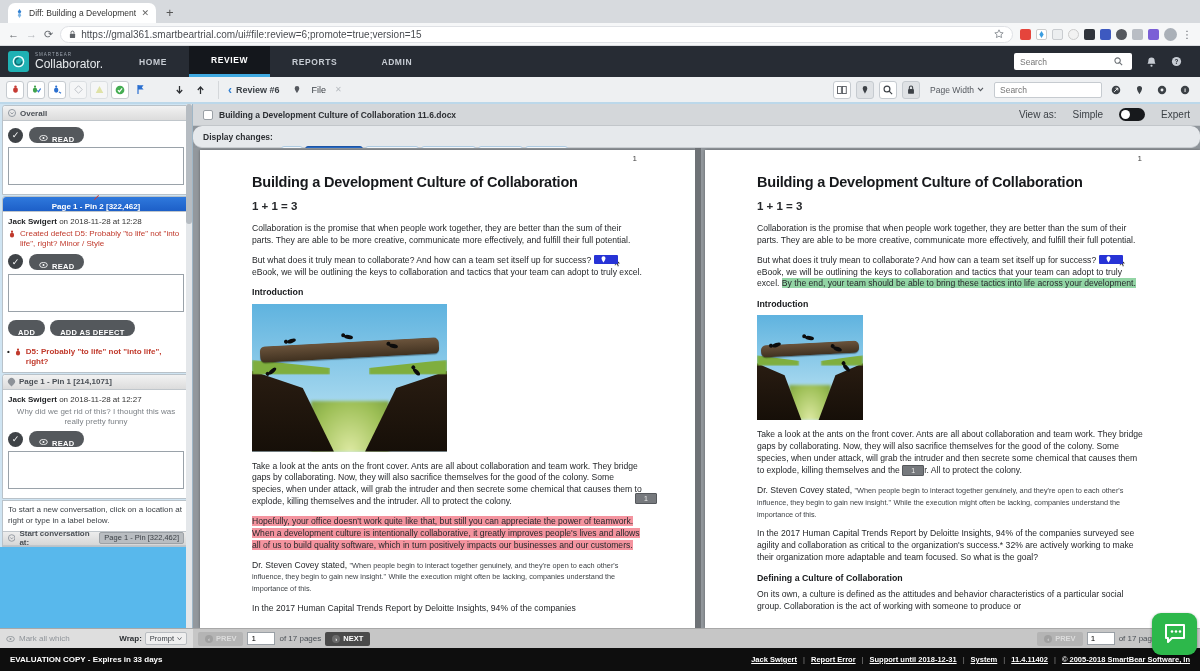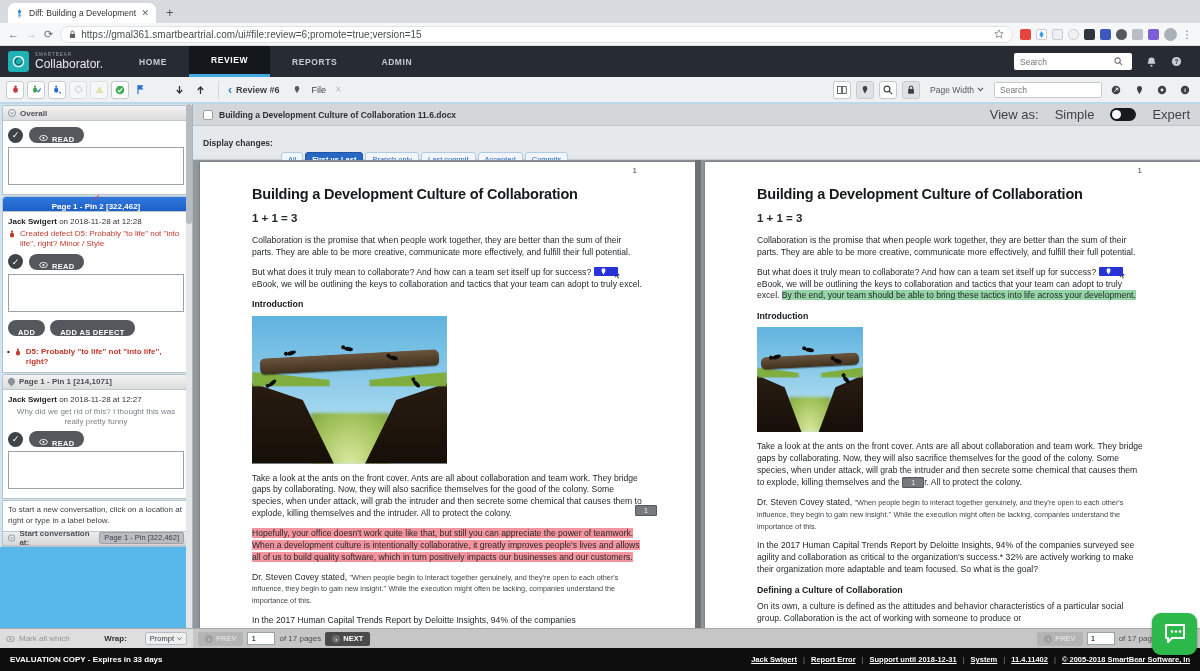--- a/index.html
+++ b/index.html
@@ -77,24 +77,24 @@
   .pin-dot { width:7px; height:7px; border-radius:50% 50% 50% 0; background:#d23b3b; transform:rotate(-45deg); }
   .pin-dot.grey { background:#8d9298; }
   .sb-scroll { position:absolute; right:0; top:0; bottom:0; width:6px; background:#e4e7ea; }
   .sb-thumb { position:absolute; right:0; top:0; width:6px; height:120px; background:#b6bcc2; border-radius:3px; }
 
   
   .docarea { flex:1; display:flex; flex-direction:column; overflow:hidden; }
   .dochdr { height:22px; background:#d4d7da; border-bottom:1px solid #c2c6ca; display:flex; align-items:center; gap:6px; padding:0 10px; }
   .dochdr-check { width:10px; height:10px; border:1px solid #9aa0a6; background:#fff; border-radius:2px; }
   .dochdr-name { font-size:8.5px; color:#2c2f33; font-weight:bold; flex:1; white-space:nowrap; overflow:hidden; }
-  .viewas { display:flex; align-items:center; gap:16px; font-size:13px; color:#3c4146; }
+  .viewas { display:flex; align-items:center; gap:16px; font-size:10px; color:#3c4146; }
   .toggle { width:26px; height:13px; border-radius:7px; background:#17191c; position:relative; }
   .toggle .knob { position:absolute; left:2px; top:2px; width:9px; height:9px; border-radius:50%; background:#fff; }
-  .displaybar { height:34px; background:#e6e9ec; border-bottom:1px solid #c9cdd1; display:flex; align-items:center; gap:8px; padding:0 10px; }
+  .displaybar { height:22px; background:#e6e9ec; border-bottom:1px solid #c9cdd1; display:flex; align-items:center; gap:8px; padding:0 10px;border-radius:9px; }
   .display-label { font-size:8.5px; font-weight:bold; color:#2c2f33; }
   .seg { display:flex; gap:2px; }
   .segbtn { height:14px; display:flex; align-items:center; padding:0 6px; font-size:7.5px; color:#2668c4; background:#f2f6fa; border:1px solid #aecbe2; border-radius:3px;margin-top:33px; }
   .segbtn.active { background:#2668c4; color:#fff; font-weight:bold; border-color:#1d54a4; }
 
   .pages { flex:1; display:flex; background:#93989d; overflow:hidden; position:relative; }
   .pane { flex:1; display:flex; overflow:hidden; }
   .pane-left { padding:2px 0 0 7px; }
   .pane-right { padding:2px 0 0 4px; }
   .divider { width:6px; background:#6e7276; }
@@ -127,21 +127,21 @@
   .grasscap.r { right:0; bottom:52%; clip-path:polygon(0 55%,100% 0,100% 100%,0 100%); }
   .meadow { position:absolute; bottom:0; left:30%; width:40%; height:34%; background:radial-gradient(ellipse at 50% 100%, #dde9a2 0%, #9dbf56 70%, #7fa543 100%); filter:blur(1.5px); }
   .branch { position:absolute; left:4%; right:4%; top:26%; height:11%; background:linear-gradient(#6b543c,#30241663); background-color:#4a3926; border-radius:5px; transform:rotate(-3deg); box-shadow:0 1px 1px rgba(0,0,0,.4); }
   .ant { position:absolute; width:9px; height:4px; background:#0c0c0c; border-radius:50%; }
   .ant:before { content:""; position:absolute; left:-3px; top:-1px; width:4px; height:4px; background:#0c0c0c; border-radius:50%; }
 
   
   .controls { position:absolute; left:0; right:0; top:628px; height:20px; background:#c6c6c6; display:flex; align-items:center; border-top:1px solid #a8a8a8; }
   .ctrl-sb { width:193px; height:100%; background:#dedede; display:flex; align-items:center; justify-content:space-between; padding:0 6px; }
   .markread { display:flex; align-items:center; gap:4px; font-size:8px; color:#8f9499; }
-  .wrapgrp { display:flex; align-items:center; gap:18px; font-size:8px; color:#2c2f33; font-weight:bold; }
+  .wrapgrp { display:flex; align-items:center; gap:3px; font-size:8px; color:#2c2f33; font-weight:bold; }
   .wrapsel { background:#efefef; border:1px solid #b9bdc1; border-radius:2px; font-size:7.5px; font-weight:normal; padding:0 4px; line-height:11px; color:#3c4146; display:flex; gap:3px; align-items:center; }
   .pager { display:flex; align-items:center; gap:4px; margin-left:5px; }
   .pgbtn { height:14px; border-radius:2px; display:inline-flex; align-items:center; gap:3px; padding:0 7px; font-size:7.5px; font-weight:bold; }
   .pgbtn.dis { background:#b4b4b4; color:#dcdcdc; }
   .pgbtn.dark { background:#4a4a4a; color:#fff; }
   .pgcirc { width:8px; height:8px; border-radius:50%; display:inline-flex; align-items:center; justify-content:center; font-size:6px; }
   .pgbtn.dis .pgcirc { background:#a0a0a0; color:#d8d8d8; }
   .pgbtn.dark .pgcirc { background:#6b6b6b; color:#fff; }
   .pginput { width:28px; height:13px; border:1px solid #9aa0a6; font-size:8px; text-align:left; padding:0 3px; font-family:inherit; }
   .pgof { font-size:8px; color:#4a4f55; }

